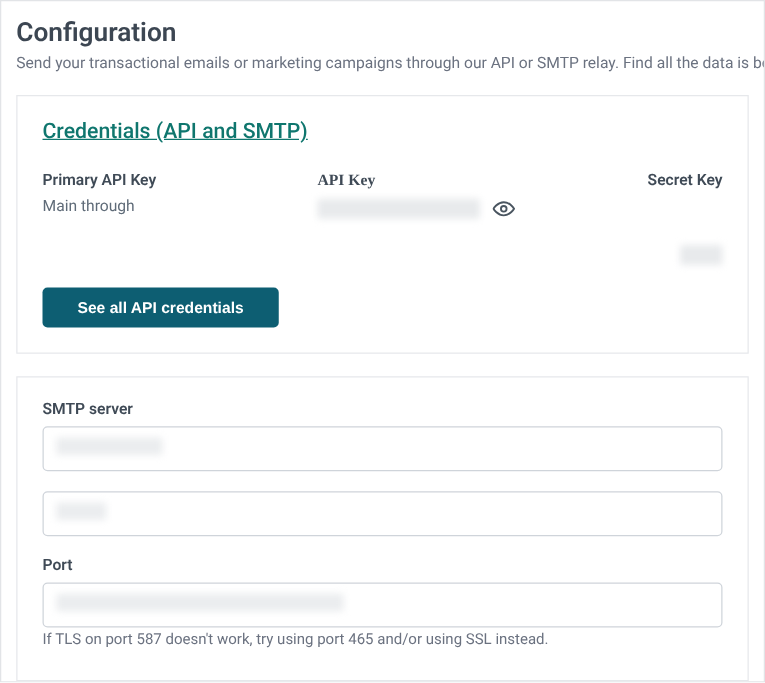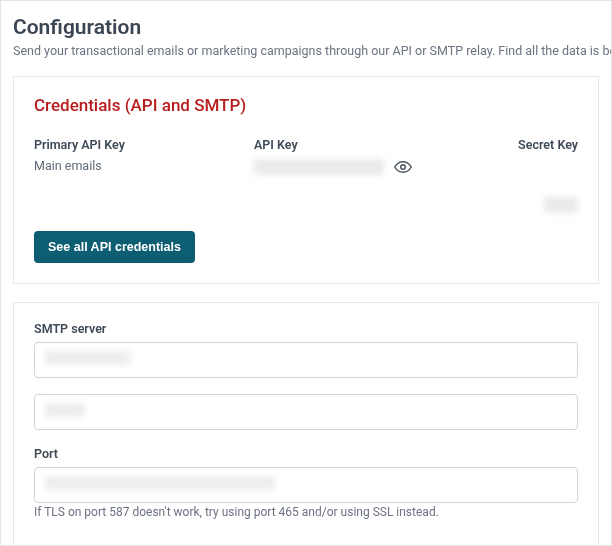--- a/index.html
+++ b/index.html
@@ -30,35 +30,36 @@
   }
   .card {
     border: 1px solid #e6e8eb;
     background: #fff;
     padding: 18px 20px 20px 20px;
     margin-bottom: 18px;
   }
   .card-title {
     font-size: 17px;
     font-weight: 500;
-    color: #b91c1c;
+    color: #0f766e;
     margin-bottom: 22px;
+    text-decoration: underline;
   }
   .cred-row {
     display: flex;
     align-items: flex-start;
     gap: 0;
     margin-bottom: 18px;
   }
   .cred-col {
     display: flex;
     flex-direction: column;
   }
   .col-primary { width: 220px; }
-  .col-api { width: 240px; }
+  .col-api { width: 240px; font-family: Liberation Serif, serif; }
   .col-secret { flex: 1; text-align: right; align-items: flex-end; gap: 38px; }
   .cred-label {
     font-size: 12.5px;
     font-weight: 600;
     color: #3f4a56;
     margin-bottom: 6px;
   }
   .cred-value {
     font-size: 12.5px;
     color: #5f6b78;
@@ -78,21 +79,21 @@
     width:18px; height:18px;
     color:#4a5560;
     cursor:pointer;
   }
   .btn {
     display:inline-block;
     background:#0d5e72;
     color:#fff;
     font-size:12.5px;
     font-weight:600;
-    padding:9px 14px;
+    padding:9px 28px;
     border-radius:4px;
     border:none;
     cursor:pointer;
   }
   .form-group { margin-bottom: 16px; }
   .form-label {
     font-size:12.5px;
     font-weight:600;
     color:#3f4a56;
     margin-bottom:6px;
@@ -132,21 +133,21 @@
 
   <h1 class="page-title">Configuration</h1>
   <p class="page-desc">Send your transactional emails or marketing campaigns through our API or SMTP relay. Find all the data is below and get started</p>
 
   <div class="card">
     <div class="card-title">Credentials (API and SMTP)</div>
 
     <div class="cred-row">
       <div class="cred-col col-primary">
         <div class="cred-label">Primary API Key</div>
-        <div class="cred-value">Main emails</div>
+        <div class="cred-value">Main through</div>
       </div>
       <div class="cred-col col-api">
         <div class="cred-label">API Key</div>
         <div class="api-row">
           <span class="masked masked-api"></span>
           <span class="eye">
             <svg viewBox="0 0 24 24" fill="none" stroke="currentColor" stroke-width="2">
               <path d="M1 12s4-7 11-7 11 7 11 7-4 7-11 7S1 12 1 12z"></path>
               <circle cx="12" cy="12" r="3"></circle>
             </svg>

